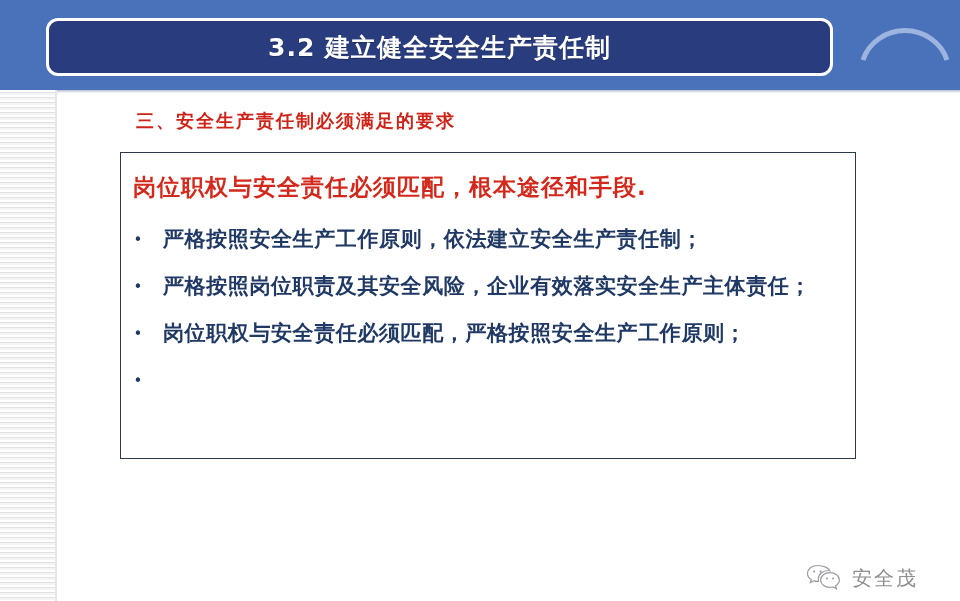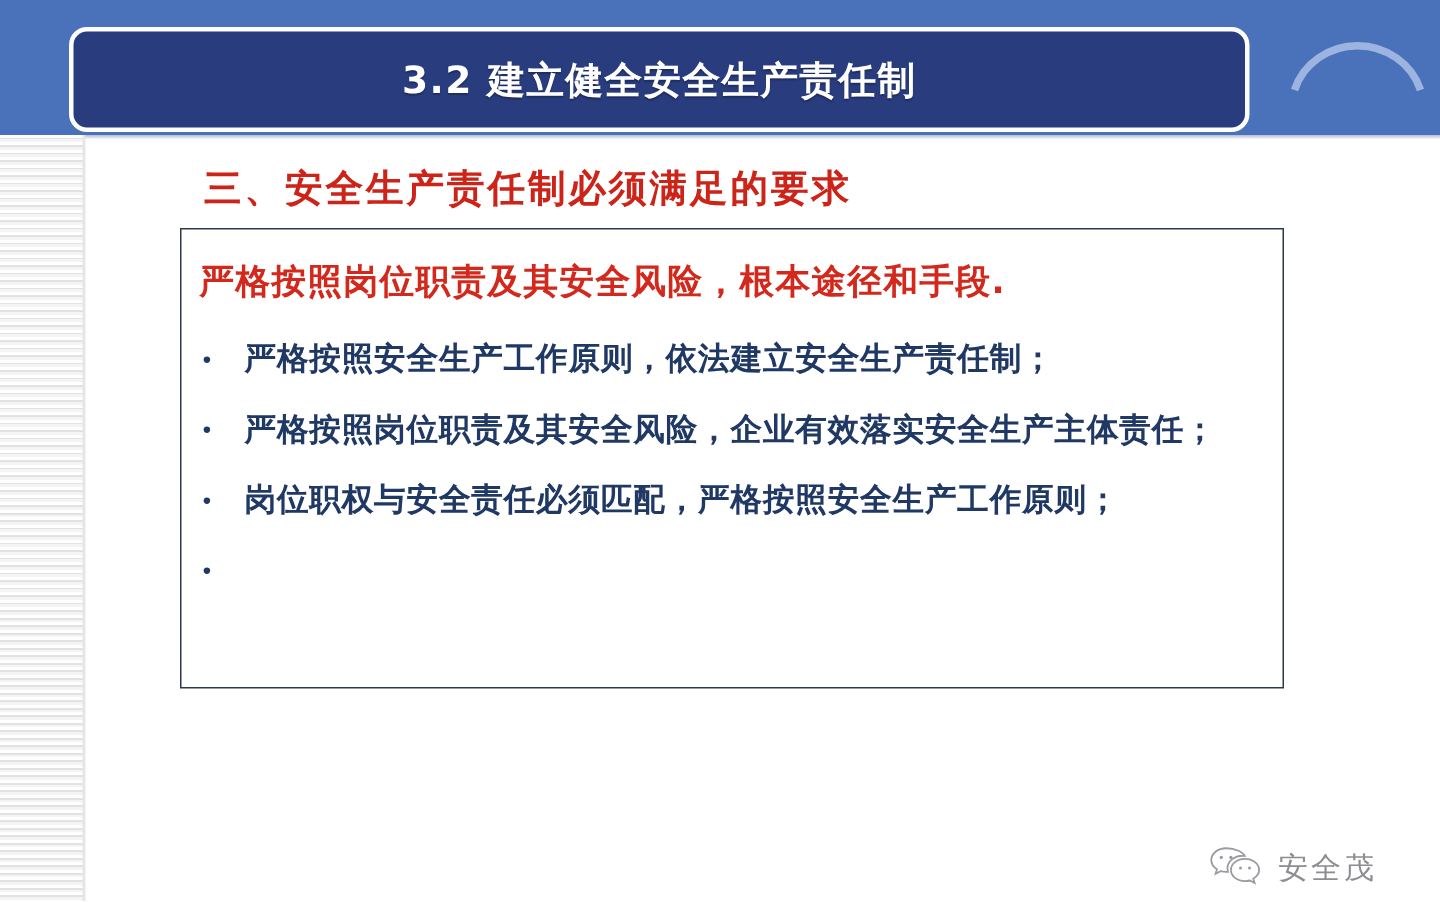--- a/index.html
+++ b/index.html
@@ -72,21 +72,21 @@
     height: 511px;
     background: #e6e6e8;
   }
 
   
   .title-pill {
     position: absolute;
     left: 46px;
     top: 18px;
     width: 787px;
-    height: 70px;
+    height: 58px;
     background: #283c7e;
     border-radius: 12px;
     border: 3px solid #ffffff;
     box-sizing: border-box;
     display: flex;
     align-items: center;
     justify-content: center;
   }
   .title-pill-text {
     color: #ffffff;
@@ -95,21 +95,21 @@
     letter-spacing: 1px;
     white-space: nowrap;
     text-shadow: 0 1px 1px rgba(0,0,0,0.25);
   }
 
   
   .section-subtitle {
     position: absolute;
     left: 136px;
     top: 109px;
-    font-size: 25px;
+    font-size: 18px;
     font-weight: bold;
     color: #cc2418;
     letter-spacing: 2px;
     white-space: nowrap;
   }
 
   
   .content-box {
     position: absolute;
     left: 120px;
@@ -204,21 +204,21 @@
   <div class="left-stripes"></div>
   <div class="left-stripes-edge"></div>
 
   <div class="title-pill">
     <span class="title-pill-text">3.2  建立健全安全生产责任制</span>
   </div>
 
   <div class="section-subtitle">三、安全生产责任制必须满足的要求</div>
 
   <div class="content-box">
-    <div class="box-heading">严格按照岗位职责及其安全风险，根本途径和手段.</div>
+    <div class="box-heading">岗位职权与安全责任必须匹配，根本途径和手段.</div>
     <div class="bullet-list">
         <div class="bullet-row">
           <span class="bullet-dot">•</span>
           <span class="bullet-text"><span>严格按照安全生产工作原则，依法建立安全生产责任制；</span></span>
         </div>
         <div class="bullet-row">
           <span class="bullet-dot">•</span>
           <span class="bullet-text"><span>严格按照岗位职责及其安全风险，企业有效落实安全生产主体责任；</span></span>
         </div>
         <div class="bullet-row">

